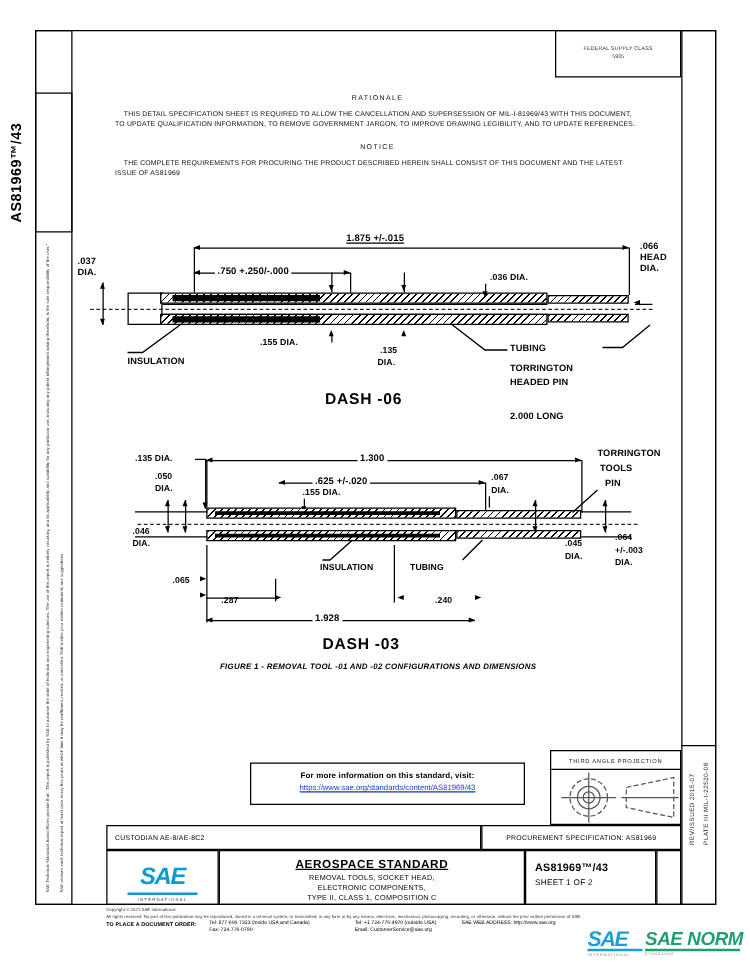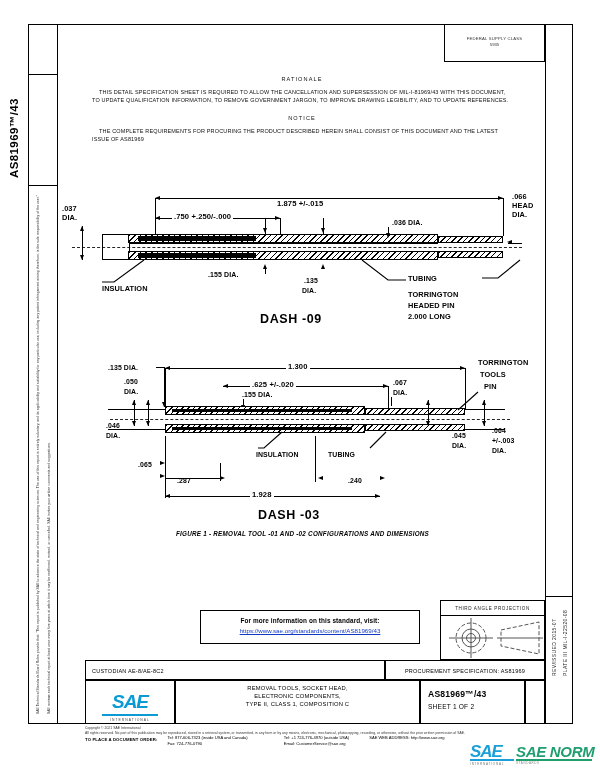--- a/index.html
+++ b/index.html
@@ -151,21 +151,21 @@
     <div class="para ind">THIS DETAIL SPECIFICATION SHEET IS REQUIRED TO ALLOW THE CANCELLATION AND SUPERSESSION OF MIL-I-81969/43 WITH THIS DOCUMENT, TO UPDATE QUALIFICATION INFORMATION, TO REMOVE GOVERNMENT JARGON, TO IMPROVE DRAWING LEGIBILITY, AND TO UPDATE REFERENCES.</div>
     <div class="hdr" style="margin-top:10px;">NOTICE</div>
     <div class="para ind">THE COMPLETE REQUIREMENTS FOR PROCURING THE PRODUCT DESCRIBED HEREIN SHALL CONSIST OF THIS DOCUMENT AND THE LATEST ISSUE OF AS81969</div>
   </div>
 
   <div id="figure">
 
     <div class="hline" style="left:95px;top:20px;width:348px;"></div>
     <div class="arrowL" style="left:95px;top:17.5px;"></div>
     <div class="arrowR" style="left:438px;top:17.5px;"></div>
-    <div class="dimtxt" style="left:215px;top:21px;">1.875 +/-.015</div>
+    <div class="dimtxt" style="left:215px;top:8px;text-decoration:underline;">1.875 +/-.015</div>
     <div class="vline" style="left:95px;top:20px;height:36px;"></div>
     <div class="vline" style="left:443px;top:20px;height:38px;"></div>
 
     <div class="hline" style="left:95px;top:40px;width:125px;"></div>
     <div class="arrowL" style="left:95px;top:37.5px;"></div>
     <div class="arrowR" style="left:215px;top:37.5px;"></div>
     <div class="dimtxt" style="left:112px;top:34px;">.750 +.250/-.000</div>
     <div class="vline" style="left:220px;top:40px;height:16px;"></div>
 
     <div class="lbl" style="left:2px;top:26px;">.037</div>
@@ -215,23 +215,23 @@
     <svg style="position:absolute;left:300px;top:80px;" width="48" height="26">
       <path d="M2,2 L28,22 L46,22" stroke="#000" stroke-width="1.1" fill="none"></path>
     </svg>
     <div class="lbl" style="left:348px;top:96px;">TUBING</div>
 
     <svg style="position:absolute;left:420px;top:80px;" width="42" height="24">
       <path d="M40,2 L18,20 L2,20" stroke="#000" stroke-width="1.1" fill="none"></path>
     </svg>
     <div class="lbl" style="left:348px;top:112px;">TORRINGTON</div>
     <div class="lbl" style="left:348px;top:123px;">HEADED PIN</div>
-    <div class="lbl" style="left:348px;top:134px;">2.000 LONG</div>
-
-    <div class="dash-title" style="left:200px;top:134px;">DASH -09</div>
+    <div class="lbl" style="left:348px;top:150px;">2.000 LONG</div>
+
+    <div class="dash-title" style="left:200px;top:134px;">DASH -06</div>
 
     <div class="hline" style="left:105px;top:190px;width:300px;"></div>
     <div class="arrowL" style="left:105px;top:187.5px;"></div>
     <div class="arrowR" style="left:400px;top:187.5px;"></div>
     <div class="dimtxt" style="left:226px;top:184px;">1.300</div>
     <div class="vline" style="left:105px;top:190px;height:38px;"></div>
     <div class="vline" style="left:405px;top:190px;height:42px;"></div>
 
     <div class="hline" style="left:163px;top:208px;width:165px;"></div>
     <div class="arrowL" style="left:163px;top:205.5px;"></div>
@@ -362,20 +362,21 @@
 
   <div class="frame" id="tb-logo">
     <div class="sae-logo">
       <span>SAE</span>
       <span class="bar"></span>
     </div>
     <div class="sae-sub">INTERNATIONAL</div>
   </div>
 
   <div class="frame" id="tb-mid">
+    <div class="m1">AEROSPACE STANDARD</div>
     <div class="m2">
       <div>REMOVAL TOOLS, SOCKET HEAD,</div>
       <div>ELECTRONIC COMPONENTS,</div>
       <div>TYPE II, CLASS 1, COMPOSITION C</div>
     </div>
   </div>
 
   <div class="frame" id="tb-num">
     <div class="n1">AS81969™/43</div>
     <div class="n2">SHEET 1 OF 2</div>

